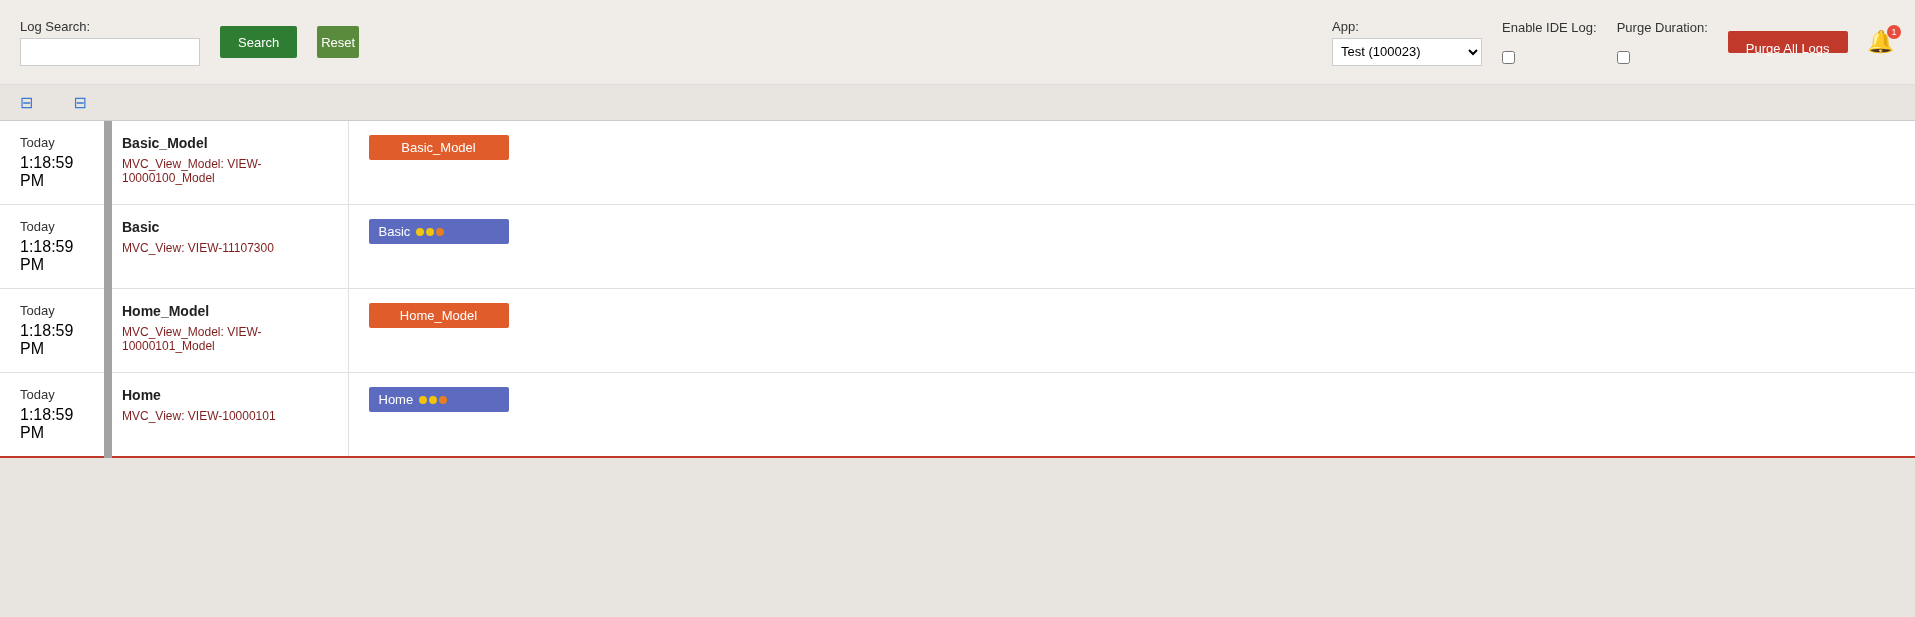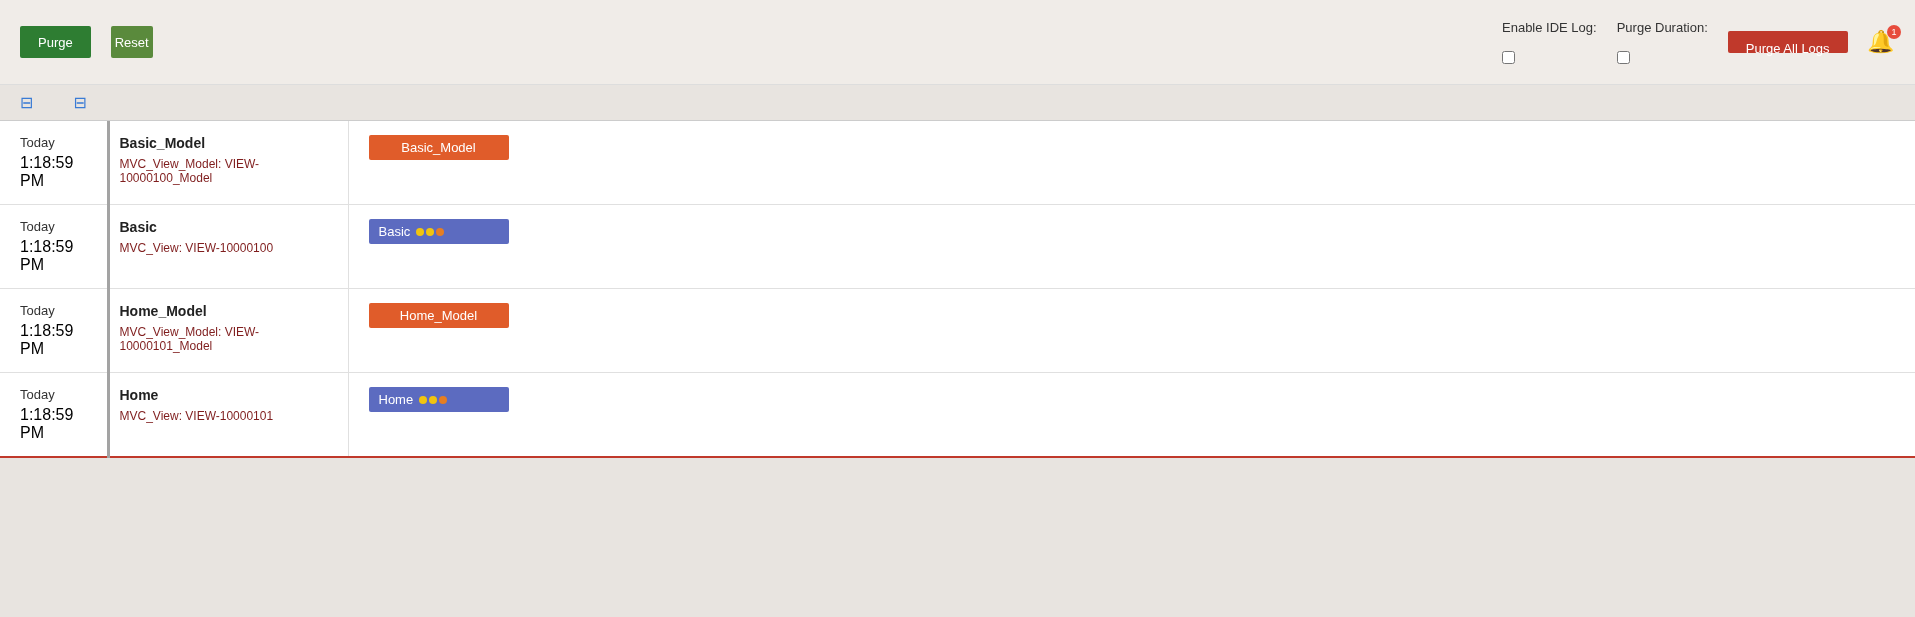--- a/index.html
+++ b/index.html
@@ -145,21 +145,21 @@
       border-bottom: 1px solid #e0e0e0;
     }
     .log-table tr:last-child {
       border-bottom: 2px solid #c0392b;
     }
 
     .col-time {
       width: 108px;
       padding: 14px 10px 14px 20px;
       vertical-align: top;
-      border-right: 3px solid #a3a3a3;
+      border-right: 8px solid #a3a3a3;
     }
     .col-name {
       width: 240px;
       padding: 14px 10px;
       vertical-align: top;
       border-right: 1px solid #e0e0e0;
     }
     .col-visual {
       padding: 14px 20px;
       vertical-align: top;
@@ -218,25 +218,35 @@
       height: 8px;
       border-radius: 50%;
     }
     .dot-yellow { background: #f1c40f; }
     .dot-orange { background: #e67e22; }
   </style>
 </head>
 <body>
 
 <div class="header">
-  <button class="btn-search">Purge</button>
+  <div class="header-group">
+    <span class="header-label">Log Search:</span>
+    <input type="text" class="search-input" style="">
+  </div>
+  <button class="btn-search">Search</button>
   <button class="btn-reset">Reset</button>
 
   <div class="header-spacer"></div>
 
+  <div class="app-group">
+    <span class="header-label">App:</span>
+    <select class="app-select">
+      <option>Test (100023)</option>
+    </select>
+  </div>
 
   <div class="checkbox-group">
     <span class="header-label">Enable IDE Log:</span>
     <input type="checkbox" style="">
   </div>
 
   <div class="checkbox-group">
     <span class="header-label">Purge Duration:</span>
     <input type="checkbox" style="">
   </div>
@@ -269,21 +279,21 @@
   </td>
           <td class="col-visual"><span class="bar-model">Basic_Model</span></td>
         </tr>
         <tr>
           <td class="col-time">
     <span class="time-day">Today</span>
     <span class="time-val">1:18:59 PM</span>
   </td>
           <td class="col-name">
     <div class="entry-name">Basic</div>
-    <div class="entry-sub">MVC_View: VIEW-10000100</div>
+    <div class="entry-sub">MVC_View: VIEW-11107300</div>
   </td>
           <td class="col-visual">
       <span class="bar-view">
         Basic
         <span class="bar-dots">
           <span class="dot dot-yellow"></span>
           <span class="dot dot-yellow"></span>
           <span class="dot dot-orange"></span>
         </span>
       </span></td>

